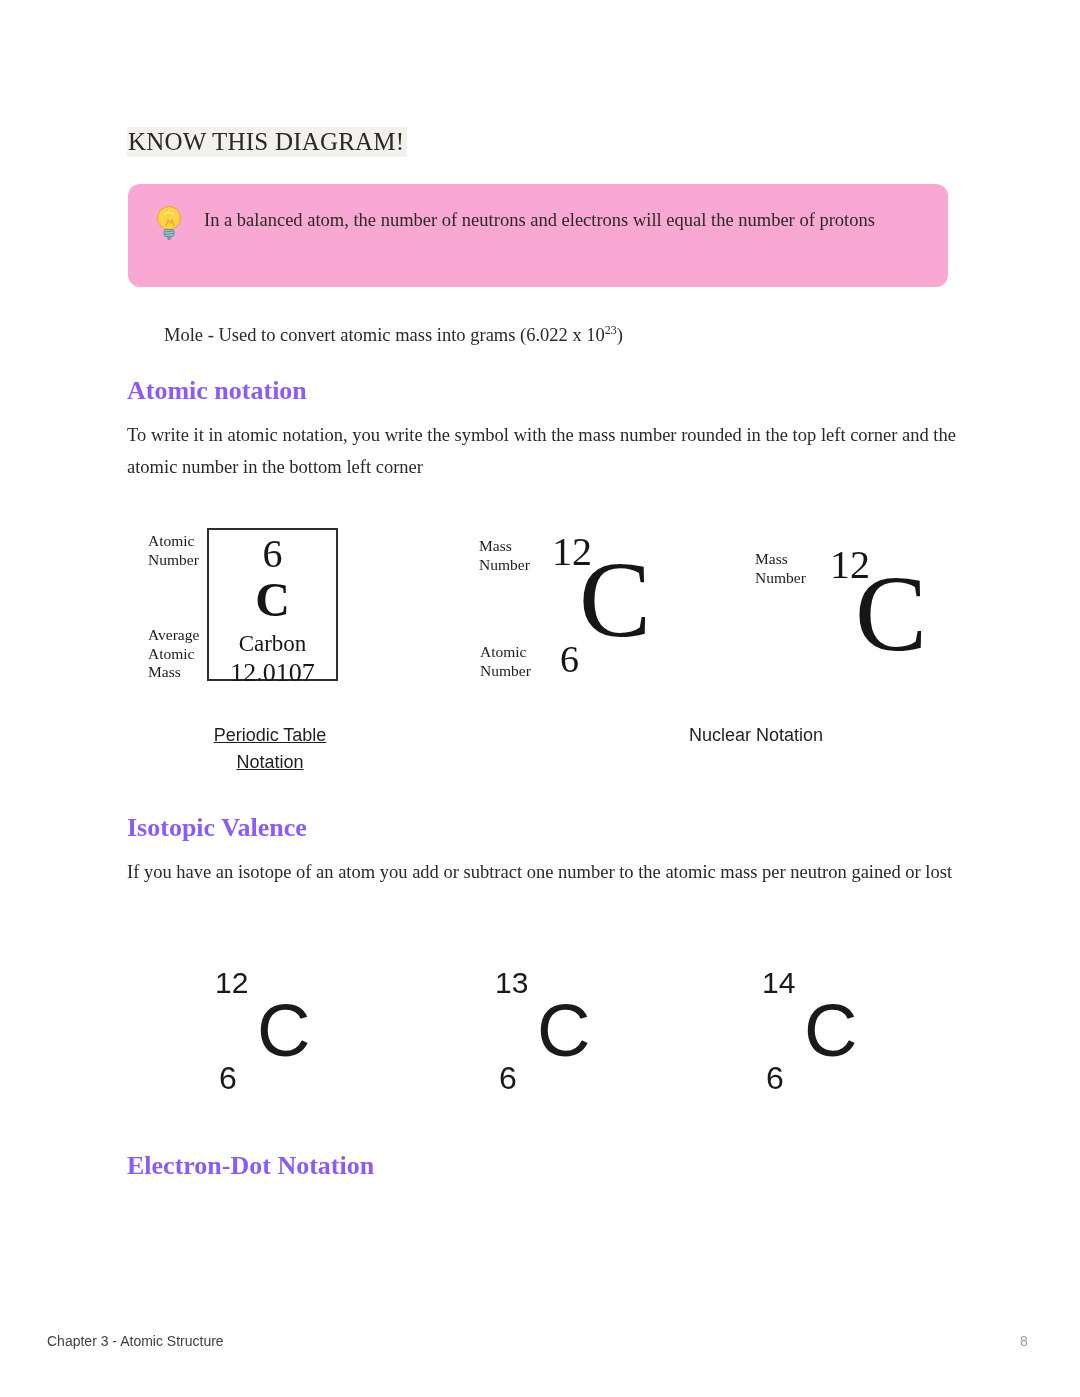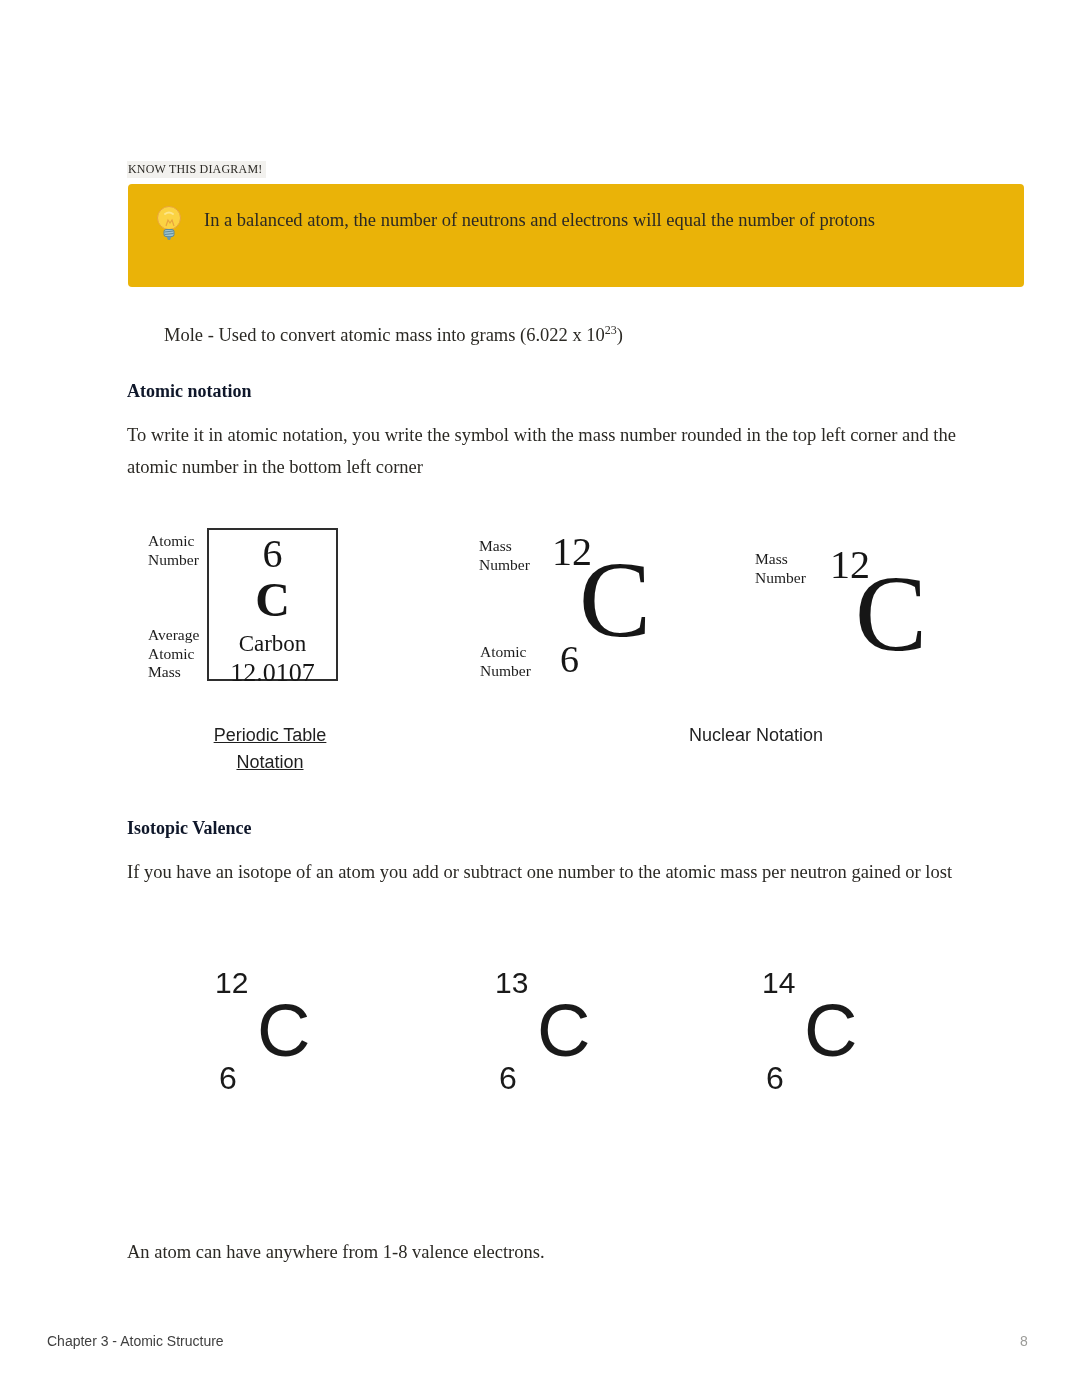--- a/index.html
+++ b/index.html
@@ -11,50 +11,49 @@
     background: #ffffff;
     font-family: "Liberation Serif", serif;
     color: #2b2924;
     overflow: hidden;
   }
   .abs { position: absolute; }
 
   
   .know-line {
     left: 127px; top: 129px;
-    font-size: 12px; line-height: 26px;
+    font-size: 25px; line-height: 26px;
     letter-spacing: 0.2px;
-    margin-top: 27px;
   }
   .know-line .hl { background: #f2f1ee; padding: 1px 3px 2px 1px; }
 
   
   .callout {
     left: 128px; top: 184px;
-    width: 896px; height: 103px;
-    background: #eab308;
-    border-radius: 4px;
+    width: 820px; height: 103px;
+    background: #f9a8d4;
+    border-radius: 12px;
   }
   .callout-icon { position: absolute; left: 25px; top: 21px; width: 32px; height: 40px; }
   .callout-text {
     position: absolute; left: 76px; top: 20px;
     width: 705px;
     font-size: 18.5px; line-height: 32px;
   }
 
   
   .mole-line { left: 127px; top: 321px; font-size: 18.5px; line-height: 28px; margin-left: 37px; }
   .mole-line sup { font-size: 12px; line-height: 0; vertical-align: super; }
 
   h2.sec-heading {
     position: absolute;
     left: 127px;
     font-family: "Liberation Serif", serif;
-    font-size: 18px; font-weight: 700; line-height: 30px;
-    color: #0f172a;
+    font-size: 26px; font-weight: 700; line-height: 30px;
+    color: #8b5cf6;
   }
   .h-atomic { top: 376px; }
   .h-isotopic { top: 813px; }
   .h-electron { top: 1151px; }
 
   .para {
     position: absolute; left: 127px;
     width: 845px;
     font-size: 18.5px; line-height: 31.5px;
   }
@@ -204,18 +203,18 @@
       <div class="iso-symbol">C</div>
       <div class="iso-atomic">6</div>
     </div>
     <div class="iso-group iso-3">
       <div class="iso-mass">14</div>
       <div class="iso-symbol">C</div>
       <div class="iso-atomic">6</div>
     </div>
   </div>
 
-  <p class="para p-ed2">An atom can have anywhere from 1-8 valence electrons.</p>
+  <h2 class="sec-heading h-electron">Electron-Dot Notation</h2>
 
   <div class="abs footer-left">Chapter 3 - Atomic Structure</div>
   <div class="abs footer-right">8</div>
 
 </div>
 
 </body></html>

